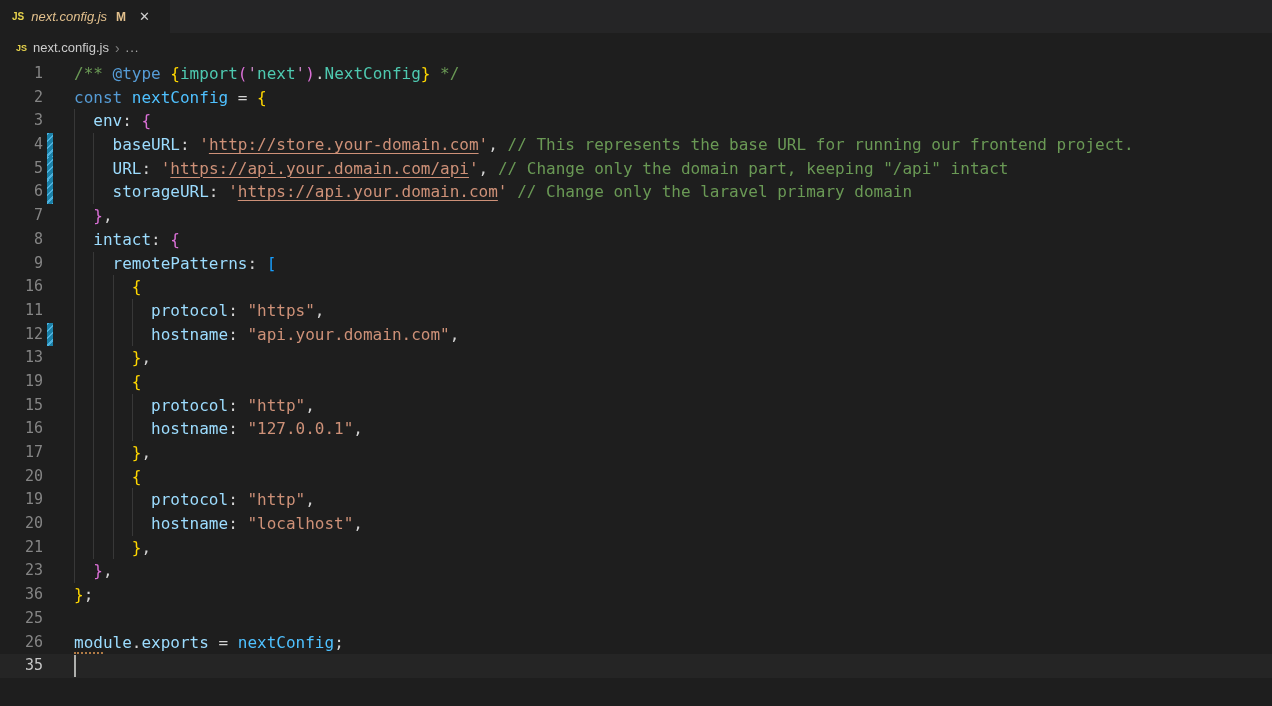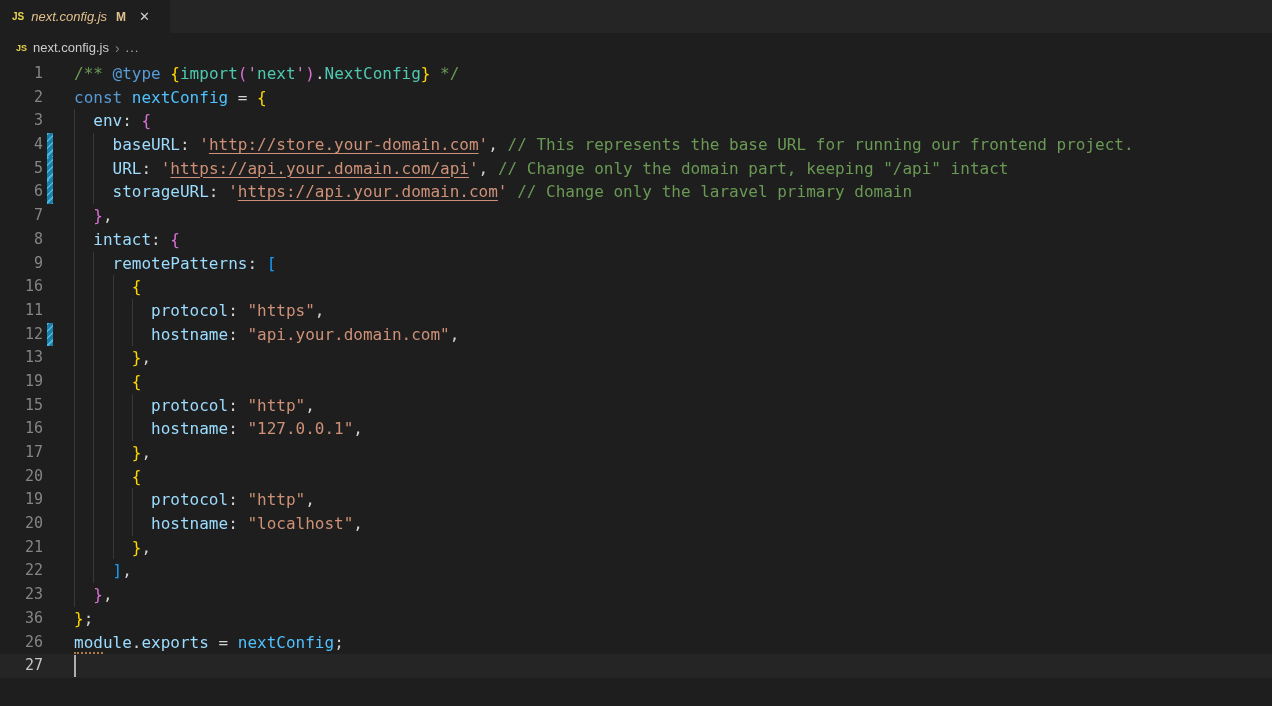--- a/index.html
+++ b/index.html
@@ -103,20 +103,20 @@
       <div class="line"><div class="guide" style="left: 74px;"></div><div class="guide" style="left: 93.266px;"></div><div class="guide" style="left: 112.532px;"></div><div class="guide" style="left: 131.798px;"></div><span class="num">12</span><div class="marker"></div><span class="content"><span class="tok" style="color: rgb(212, 212, 212);">        </span><span class="tok" style="color: rgb(156, 220, 254);">hostname</span><span class="tok" style="color: rgb(212, 212, 212);">: </span><span class="tok" style="color: rgb(206, 145, 120);">"api.your.domain.com"</span><span class="tok" style="color: rgb(212, 212, 212);">,</span></span></div>
       <div class="line"><div class="guide" style="left: 74px;"></div><div class="guide" style="left: 93.266px;"></div><div class="guide" style="left: 112.532px;"></div><span class="num">13</span><span class="content"><span class="tok" style="color: rgb(212, 212, 212);">      </span><span class="tok" style="color: rgb(255, 215, 0);">}</span><span class="tok" style="color: rgb(212, 212, 212);">,</span></span></div>
       <div class="line"><div class="guide" style="left: 74px;"></div><div class="guide" style="left: 93.266px;"></div><div class="guide" style="left: 112.532px;"></div><span class="num">19</span><span class="content"><span class="tok" style="color: rgb(212, 212, 212);">      </span><span class="tok" style="color: rgb(255, 215, 0);">{</span></span></div>
       <div class="line"><div class="guide" style="left: 74px;"></div><div class="guide" style="left: 93.266px;"></div><div class="guide" style="left: 112.532px;"></div><div class="guide" style="left: 131.798px;"></div><span class="num">15</span><span class="content"><span class="tok" style="color: rgb(212, 212, 212);">        </span><span class="tok" style="color: rgb(156, 220, 254);">protocol</span><span class="tok" style="color: rgb(212, 212, 212);">: </span><span class="tok" style="color: rgb(206, 145, 120);">"http"</span><span class="tok" style="color: rgb(212, 212, 212);">,</span></span></div>
       <div class="line"><div class="guide" style="left: 74px;"></div><div class="guide" style="left: 93.266px;"></div><div class="guide" style="left: 112.532px;"></div><div class="guide" style="left: 131.798px;"></div><span class="num">16</span><span class="content"><span class="tok" style="color: rgb(212, 212, 212);">        </span><span class="tok" style="color: rgb(156, 220, 254);">hostname</span><span class="tok" style="color: rgb(212, 212, 212);">: </span><span class="tok" style="color: rgb(206, 145, 120);">"127.0.0.1"</span><span class="tok" style="color: rgb(212, 212, 212);">,</span></span></div>
       <div class="line"><div class="guide" style="left: 74px;"></div><div class="guide" style="left: 93.266px;"></div><div class="guide" style="left: 112.532px;"></div><span class="num">17</span><span class="content"><span class="tok" style="color: rgb(212, 212, 212);">      </span><span class="tok" style="color: rgb(255, 215, 0);">}</span><span class="tok" style="color: rgb(212, 212, 212);">,</span></span></div>
       <div class="line"><div class="guide" style="left: 74px;"></div><div class="guide" style="left: 93.266px;"></div><div class="guide" style="left: 112.532px;"></div><span class="num">20</span><span class="content"><span class="tok" style="color: rgb(212, 212, 212);">      </span><span class="tok" style="color: rgb(255, 215, 0);">{</span></span></div>
       <div class="line"><div class="guide" style="left: 74px;"></div><div class="guide" style="left: 93.266px;"></div><div class="guide" style="left: 112.532px;"></div><div class="guide" style="left: 131.798px;"></div><span class="num">19</span><span class="content"><span class="tok" style="color: rgb(212, 212, 212);">        </span><span class="tok" style="color: rgb(156, 220, 254);">protocol</span><span class="tok" style="color: rgb(212, 212, 212);">: </span><span class="tok" style="color: rgb(206, 145, 120);">"http"</span><span class="tok" style="color: rgb(212, 212, 212);">,</span></span></div>
       <div class="line"><div class="guide" style="left: 74px;"></div><div class="guide" style="left: 93.266px;"></div><div class="guide" style="left: 112.532px;"></div><div class="guide" style="left: 131.798px;"></div><span class="num">20</span><span class="content"><span class="tok" style="color: rgb(212, 212, 212);">        </span><span class="tok" style="color: rgb(156, 220, 254);">hostname</span><span class="tok" style="color: rgb(212, 212, 212);">: </span><span class="tok" style="color: rgb(206, 145, 120);">"localhost"</span><span class="tok" style="color: rgb(212, 212, 212);">,</span></span></div>
       <div class="line"><div class="guide" style="left: 74px;"></div><div class="guide" style="left: 93.266px;"></div><div class="guide" style="left: 112.532px;"></div><span class="num">21</span><span class="content"><span class="tok" style="color: rgb(212, 212, 212);">      </span><span class="tok" style="color: rgb(255, 215, 0);">}</span><span class="tok" style="color: rgb(212, 212, 212);">,</span></span></div>
-      <div class="line"><div class="guide" style="left: 74px;"></div><div class="guide" style="left: 93.266px;"></div><span class="num">22</span><span class="content"><span class="tok" style="color: rgb(212, 212, 212);">    </span><span class="tok" style="color: rgb(23, 159, 255);">]</span><span class="tok" style="color: rgb(212, 212, 212);">,</span></span></div>
       <div class="line"><div class="guide" style="left: 74px;"></div><span class="num">23</span><span class="content"><span class="tok" style="color: rgb(212, 212, 212);">  </span><span class="tok" style="color: rgb(218, 112, 214);">}</span><span class="tok" style="color: rgb(212, 212, 212);">,</span></span></div>
       <div class="line"><span class="num">36</span><span class="content"><span class="tok" style="color: rgb(255, 215, 0);">}</span><span class="tok" style="color: rgb(212, 212, 212);">;</span></span></div>
+      <div class="line"><span class="num">25</span><span class="content"></span></div>
       <div class="line"><span class="num">26</span><span class="content"><span class="tok hint" style="color: rgb(156, 220, 254);">mod</span><span class="tok" style="color: rgb(156, 220, 254);">ule</span><span class="tok" style="color: rgb(212, 212, 212);">.</span><span class="tok" style="color: rgb(156, 220, 254);">exports</span><span class="tok" style="color: rgb(212, 212, 212);"> = </span><span class="tok" style="color: rgb(79, 193, 255);">nextConfig</span><span class="tok" style="color: rgb(212, 212, 212);">;</span></span></div>
-      <div class="line active"><span class="num">27</span><span class="content"></span><div class="cursor" style="left: 74px;"></div></div>
+      <div class="line active"><span class="num">35</span><span class="content"></span><div class="cursor" style="left: 74px;"></div></div>
     </div>
 
 </div>
 
 </body></html>

